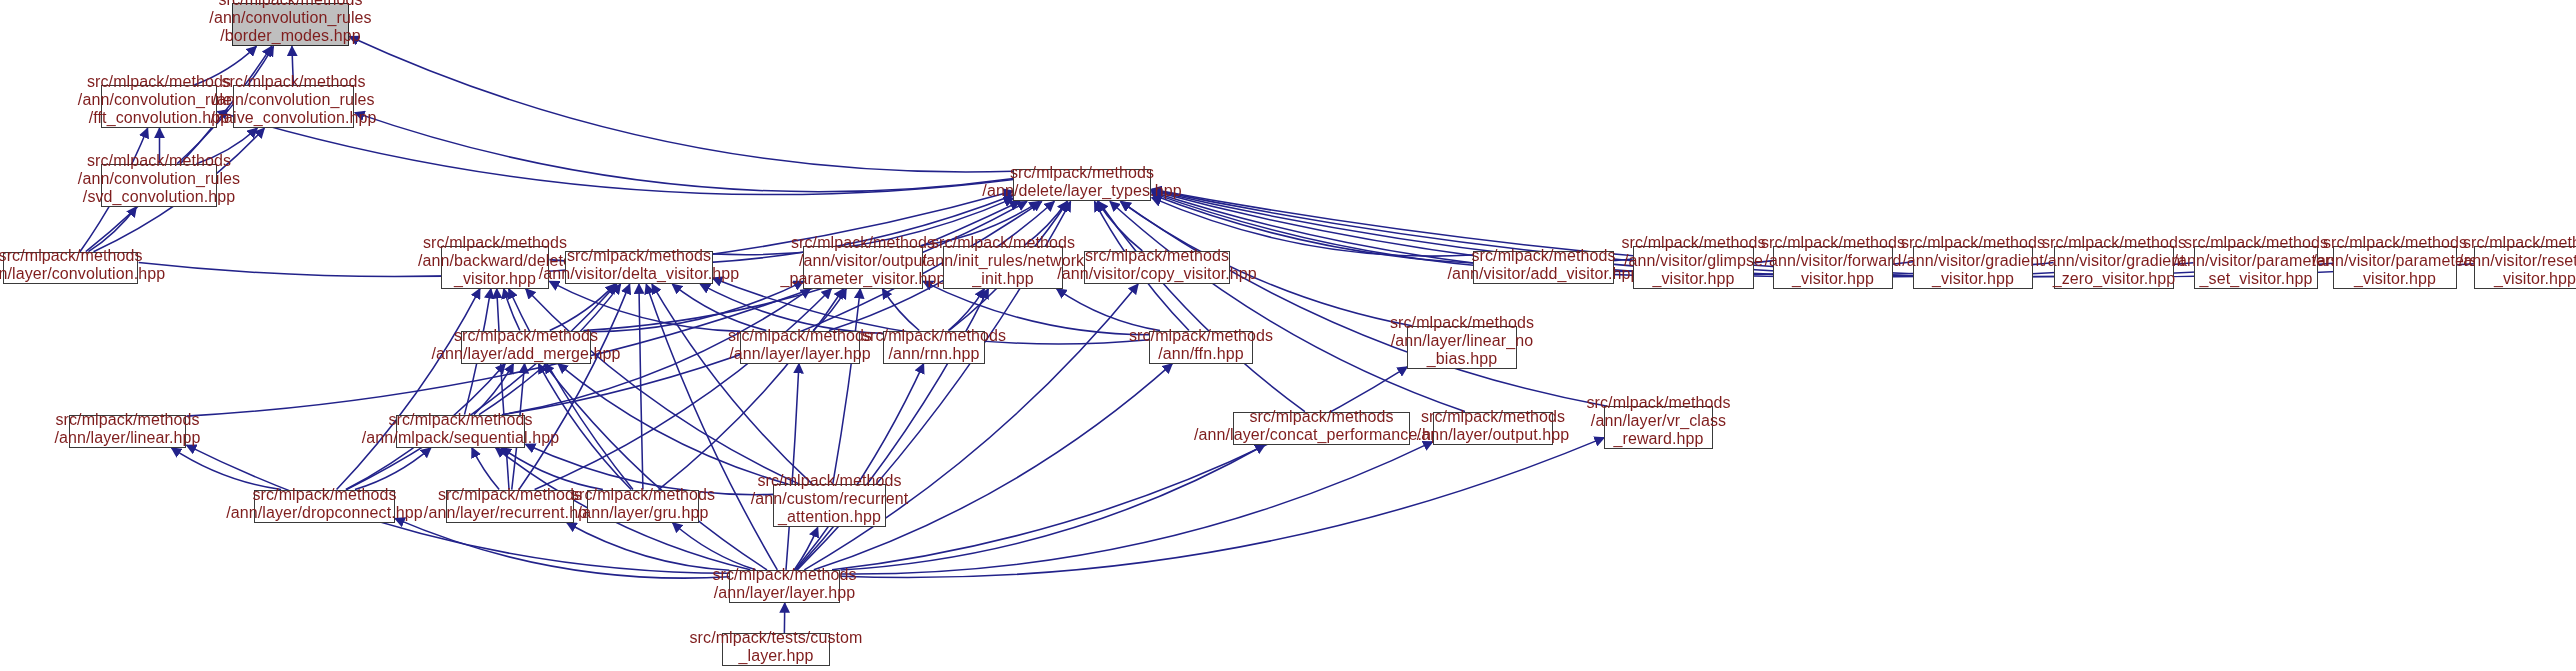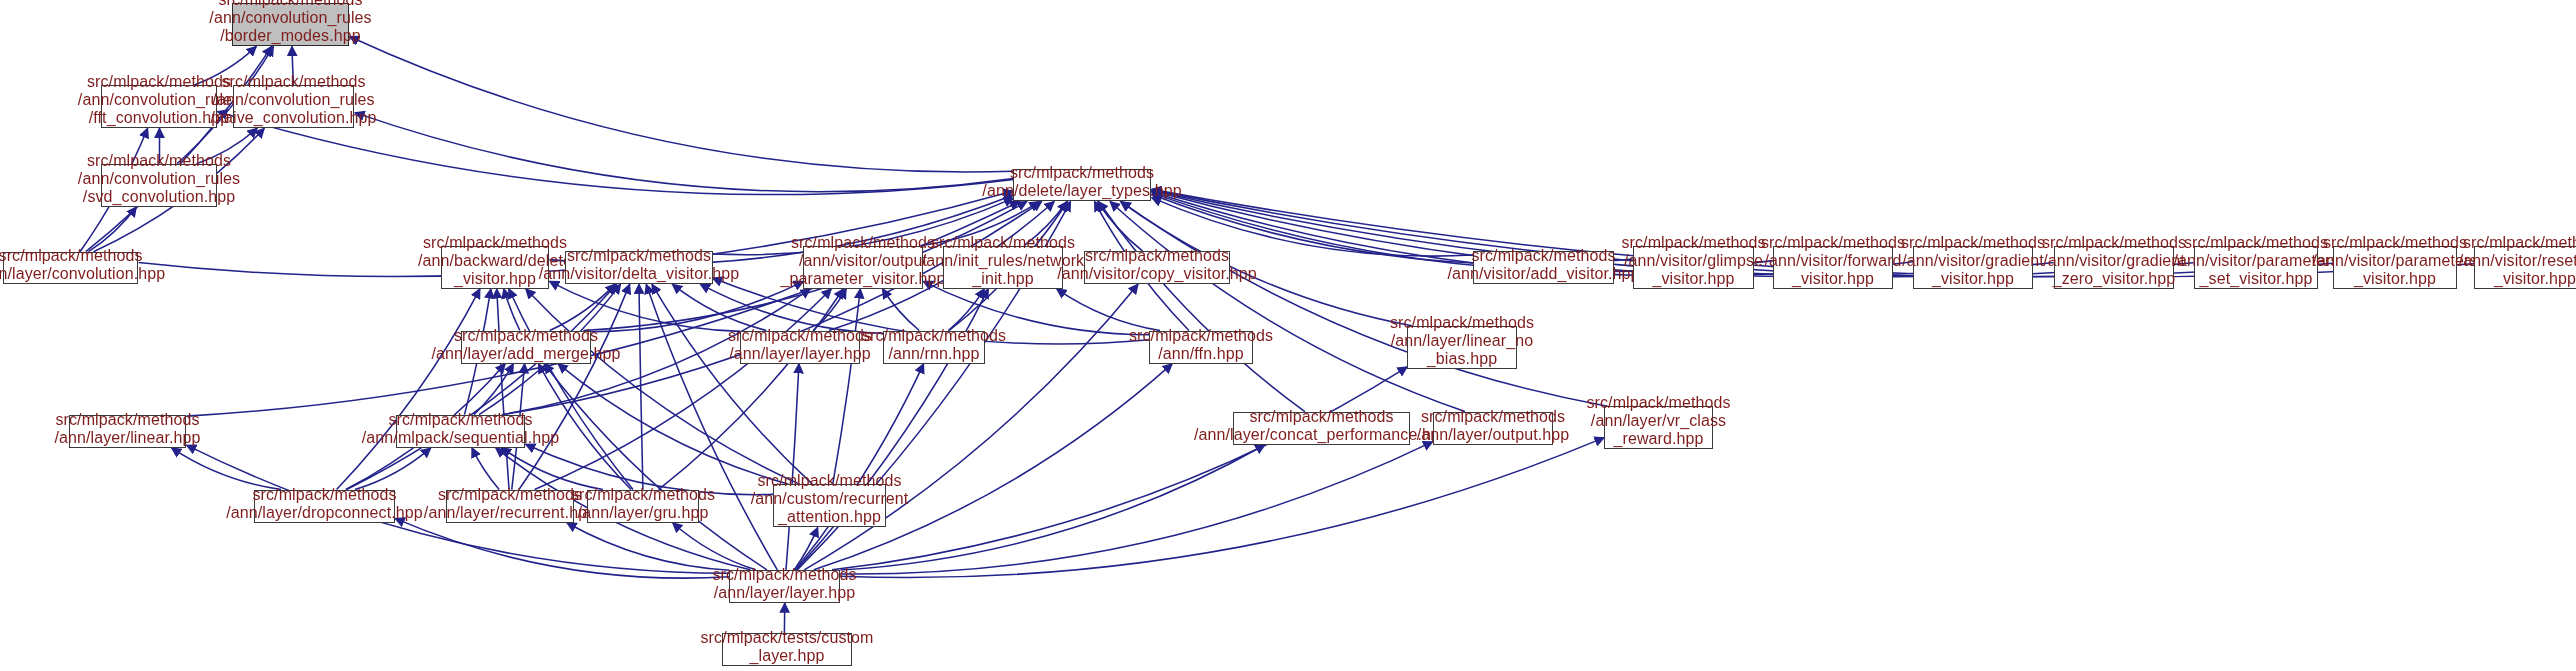--- a/index.html
+++ b/index.html
@@ -177,16 +177,16 @@
       <div class="gnode" style="left: 69px; top: 415px; width: 117px; height: 33px;"><span class="nline">src/mlpack/methods</span><span class="nline">/ann/layer/linear.hpp</span></div>
       <div class="gnode" style="left: 396px; top: 415px; width: 129px; height: 33px;"><span class="nline">src/mlpack/methods</span><span class="nline">/ann/mlpack/sequential.hpp</span></div>
       <div class="gnode" style="left: 1233px; top: 412px; width: 177px; height: 33px;"><span class="nline">src/mlpack/methods</span><span class="nline">/ann/layer/concat_performance.hpp</span></div>
       <div class="gnode" style="left: 1433px; top: 412px; width: 120px; height: 33px;"><span class="nline">src/mlpack/methods</span><span class="nline">/ann/layer/output.hpp</span></div>
       <div class="gnode" style="left: 1604px; top: 406px; width: 109px; height: 43px;"><span class="nline">src/mlpack/methods</span><span class="nline">/ann/layer/vr_class</span><span class="nline">_reward.hpp</span></div>
       <div class="gnode" style="left: 254px; top: 490px; width: 141px; height: 33px;"><span class="nline">src/mlpack/methods</span><span class="nline">/ann/layer/dropconnect.hpp</span></div>
       <div class="gnode" style="left: 446px; top: 490px; width: 128px; height: 33px;"><span class="nline">src/mlpack/methods</span><span class="nline">/ann/layer/recurrent.hpp</span></div>
       <div class="gnode" style="left: 587px; top: 490px; width: 112px; height: 33px;"><span class="nline">src/mlpack/methods</span><span class="nline">/ann/layer/gru.hpp</span></div>
       <div class="gnode" style="left: 773px; top: 484px; width: 113px; height: 43px;"><span class="nline">src/mlpack/methods</span><span class="nline">/ann/custom/recurrent</span><span class="nline">_attention.hpp</span></div>
       <div class="gnode" style="left: 729px; top: 570px; width: 111px; height: 33px;"><span class="nline">src/mlpack/methods</span><span class="nline">/ann/layer/layer.hpp</span></div>
-      <div class="gnode" style="left: 722px; top: 633px; width: 130px; height: 33px;"><span class="nline">src/mlpack/tests/custom</span><span class="nline">_layer.hpp</span></div>
+      <div class="gnode" style="left: 722px; top: 633px; width: 108px; height: 33px;"><span class="nline">src/mlpack/tests/custom</span><span class="nline">_layer.hpp</span></div>
     </div>
 </div>
 
 
 </body></html>

